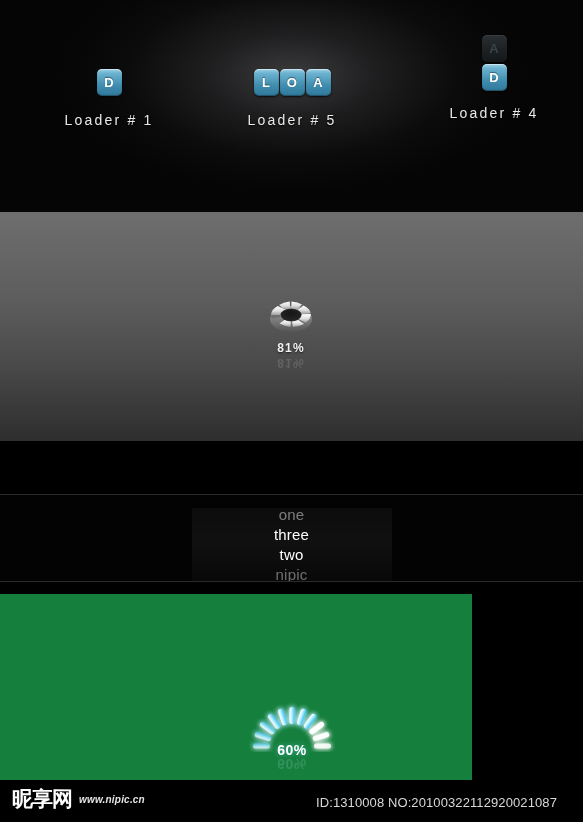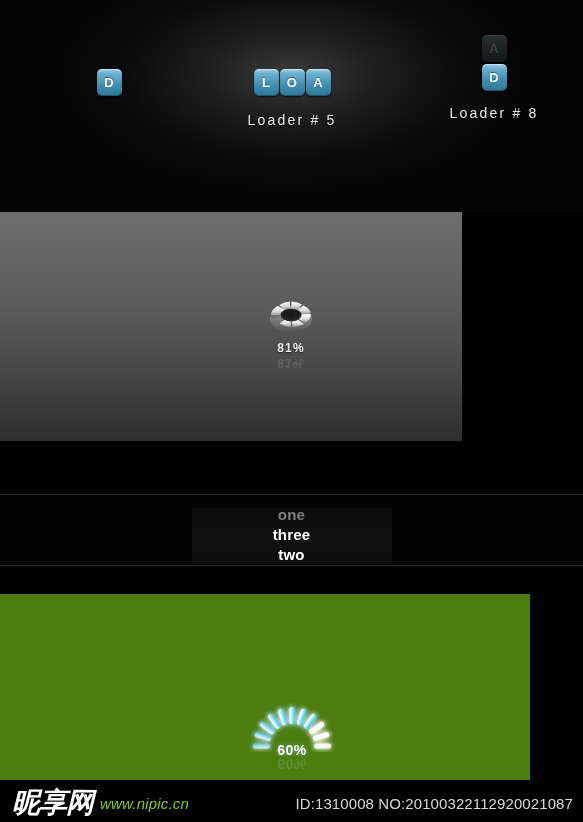--- a/index.html
+++ b/index.html
@@ -87,21 +87,21 @@
 
   #demo1 { left: 30px;  top: 62px;  width: 158px; }
   #demo2 { left: 212px; top: 62px;  width: 160px; }
   #demo3 { left: 415px; top: 35px;  width: 158px; }
   #demo3 .loader-caption { margin-top: 14px; }
 
   
   .gray-band {
     position: absolute;
     left: 0; top: 212px;
-    width: 462px; height: 229px;
+    width: 583px; height: 229px;
     background: linear-gradient(to bottom,
       #6e6e6e 0%,
       #666666 18%,
       #5c5c5c 40%,
       #4a4a4a 66%,
       #393939 86%,
       #2e2e2e 100%);
     overflow: hidden;
   }
 
@@ -142,27 +142,26 @@
     position: absolute;
     left: 0; top: 441px;
     width: 583px; height: 53px;
     background: #000;
   }
 
   
   .list-section {
     position: absolute;
     left: 0; top: 494px;
-    width: 583px; height: 72px;
+    width: 583px; height: 88px;
     background: #030303;
     border-top: 1px solid #2a2a2a;
     border-bottom: 1px solid #2a2a2a;
     box-sizing: border-box;
     overflow: hidden;
-    font-weight: bold;
   }
   .list-panel {
     position: absolute;
     left: 192px;
     top: 13px;
     width: 200px;
     height: 74px;
     background: linear-gradient(to bottom,
       rgba(255,255,255,0.035) 0%,
       rgba(255,255,255,0.055) 45%,
@@ -178,22 +177,22 @@
     font-size: 15px;
     line-height: 20px;
     color: #ffffff;
     letter-spacing: 0.2px;
   }
 
   
   .arc-section {
     position: absolute;
     left: 0; top: 594px;
-    width: 530px; height: 186px;
-    background: #4d7c0f;
+    width: 472px; height: 186px;
+    background: #15803d;
     overflow: hidden;
   }
   .arc-wrap {
     position: absolute;
     left: 244px;
     top: 102px;
     width: 96px;
     text-align: center;
   }
   .arc-svg { display: block; margin: 0 auto; }
@@ -231,71 +230,71 @@
   .brand {
     position: absolute;
     left: 12px;
     top: 9px;
     display: flex;
     align-items: center;
     gap: 7px;
   }
   .brand-cjk {
     font-family: "DejaVu Sans", sans-serif;
-    font-size: 28px;
+    font-size: 21px;
     font-weight: bold;
     color: #ffffff;
     letter-spacing: -1px;
+    line-height: 1;
+  }
+  .brand-url {
+    font-size: 10px;
+    font-weight: bold;
     font-style: italic;
-    line-height: 1;
-  }
-  .brand-url {
-    font-size: 15px;
-    font-weight: normal;
-    font-style: italic;
-    color: #84cc16;
+    color: #e5e5e5;
     letter-spacing: 0.2px;
     line-height: 1;
   }
   .footer-id {
     position: absolute;
-    right: 10px;
+    right: 26px;
     top: 15px;
-    font-size: 15px;
+    font-size: 13px;
     color: #d8d8d8;
     letter-spacing: 0.1px;
     white-space: nowrap;
   }
 </style>
 </head>
 <body>
 
 <div class="hero">
 
   <div class="loader-demo" id="demo1">
     <div class="tile-row">
       <div class="tile">D</div>
     </div>
+    <div class="loader-caption">Loader # 1</div>
   </div>
 
   <div class="loader-demo" id="demo2">
     <div class="tile-row">
       <div class="tile">L</div>
       <div class="tile">O</div>
       <div class="tile">A</div>
     </div>
     <div class="loader-caption">Loader # 5</div>
   </div>
 
   <div class="loader-demo" id="demo3">
     <div class="tile-stack">
       <div class="tile dim">A</div>
       <div class="tile">D</div>
     </div>
-    <div class="loader-caption">Loader # 8</div>
+    <div class="loader-caption">Loader # 4</div>
   </div>
 
 </div>
 
 <div class="gray-band">
   <div class="donut-wrap">
     <div class="donut">
       <svg width="48" height="44" viewBox="0 0 48 44" xmlns="http://www.w3.org/2000/svg">
         <defs>
           <linearGradient id="segTop" x1="0" y1="0" x2="0" y2="1">

